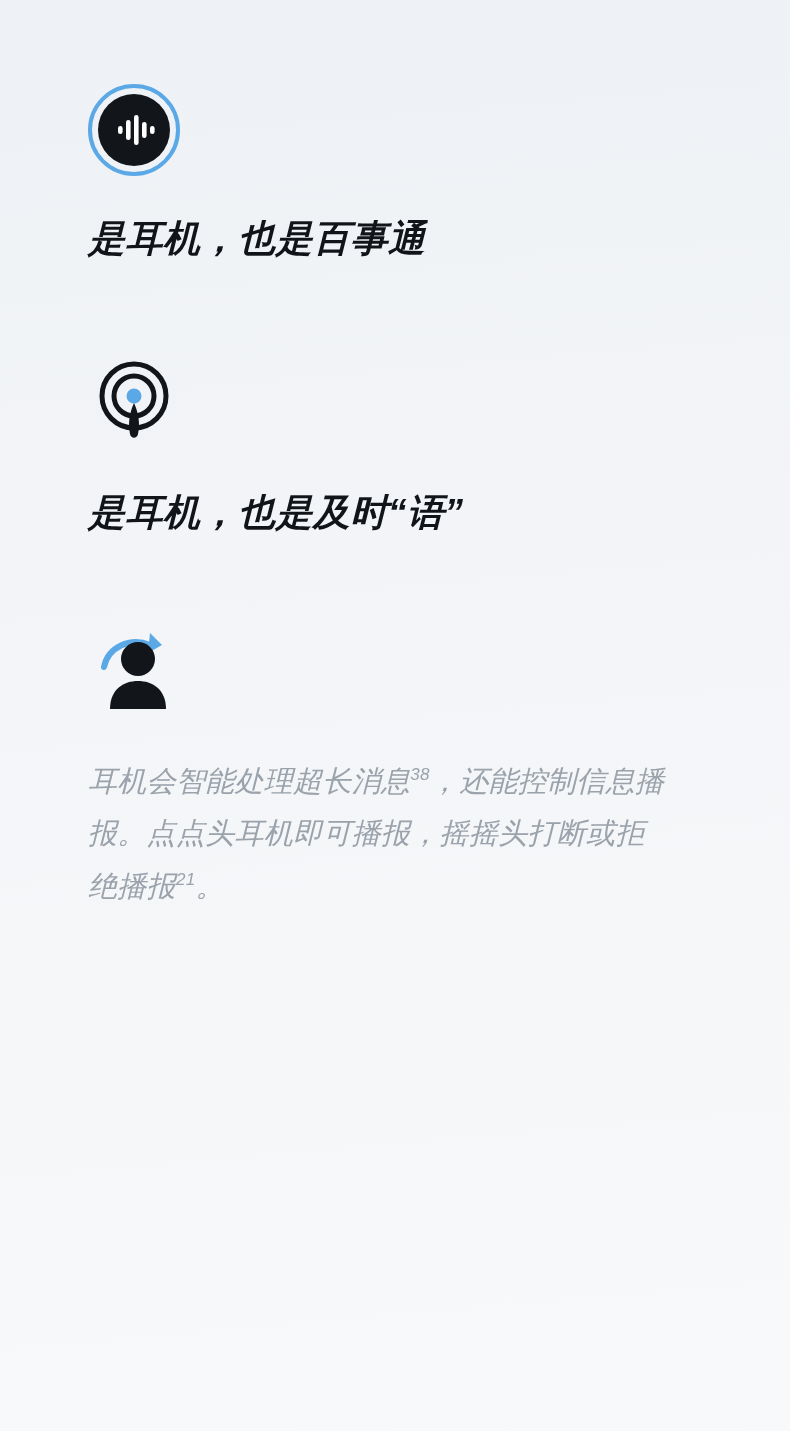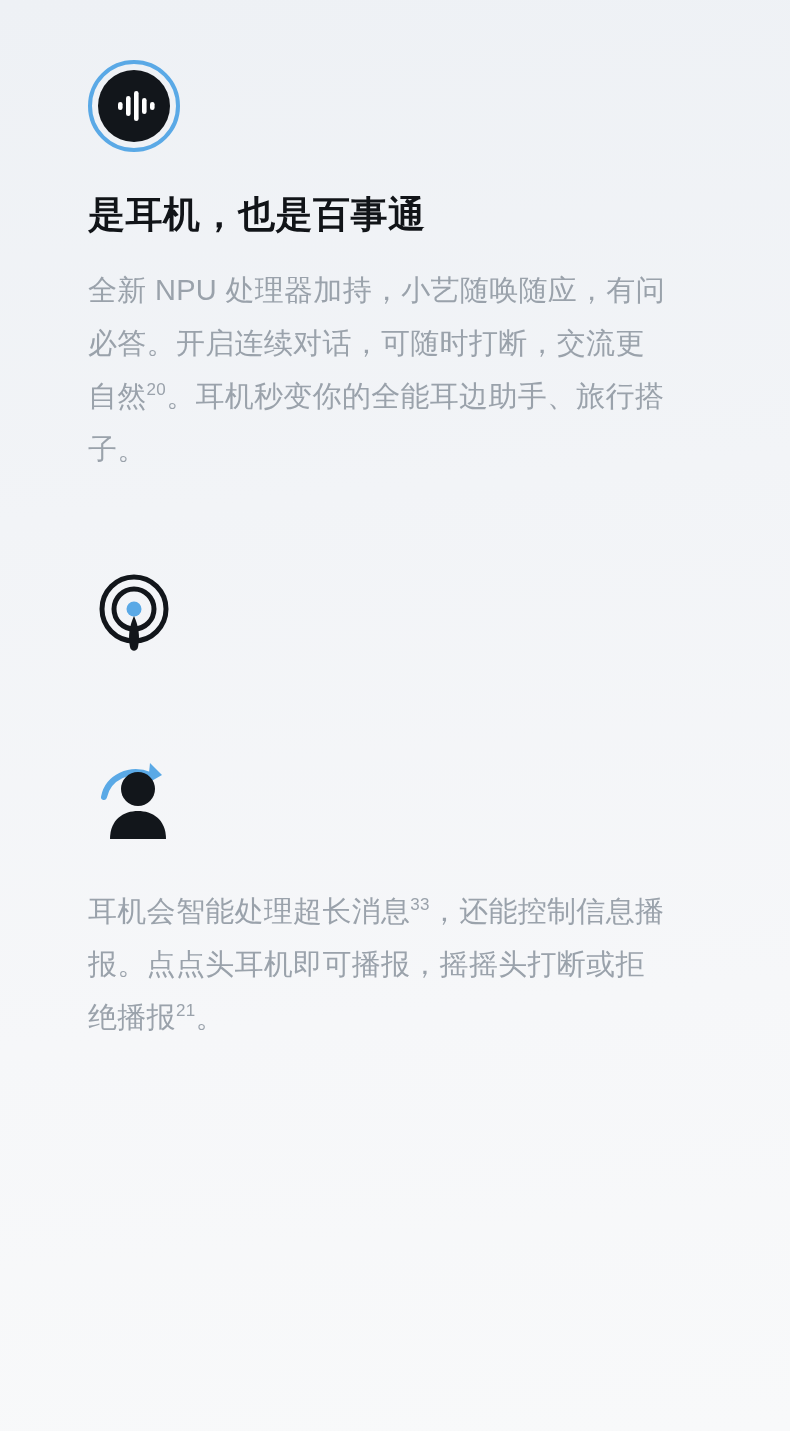--- a/index.html
+++ b/index.html
@@ -10,21 +10,22 @@
     width: 790px;
     height: 1431px;
     background: linear-gradient(175deg, #eef1f5 0%, #f2f4f7 35%, #f6f7f9 70%, #f8f9fa 100%);
     font-family: "Liberation Sans", "DejaVu Sans", sans-serif;
     overflow: hidden;
   }
   .page {
     box-sizing: border-box;
     width: 790px;
     height: 1431px;
-    padding: 60px 88px 0 88px;
+    padding: 84px 88px 0 88px;
+    font-style: italic;
   }
   .feature {
     margin-bottom: 72px;
   }
   .feature:last-child {
     margin-bottom: 0;
   }
   .icon-wrap {
     height: 96px;
     display: flex;
@@ -70,47 +71,45 @@
             <rect x="30" y="42" width="4.6" height="8" rx="2.3"></rect>
             <rect x="38" y="36" width="4.6" height="20" rx="2.3"></rect>
             <rect x="46" y="31" width="4.6" height="30" rx="2.3"></rect>
             <rect x="54" y="38" width="4.6" height="16" rx="2.3"></rect>
             <rect x="62" y="42" width="4.6" height="8" rx="2.3"></rect>
           </g>
         </svg>
       </span>
     </div>
     <h2 class="title">是耳机，也是百事通</h2>
-    <p class="desc">
-      <span>全新 NPU 处理器加持，小艺随唤随应，有问必答。开启连续对话，可随时打断，交流更自然</span><sup>20</sup><span>。耳机秒变你的全能耳边助手、旅行搭子。</span>
-    </p>
   </section>
 
   <section class="feature f2">
     <div class="icon-wrap">
       <span>
         <svg width="92" height="92" viewBox="0 0 92 92">
           <circle cx="46" cy="38" r="32" fill="none" stroke="#12161b" stroke-width="5"></circle>
           <path d="M46 18 A20 20 0 0 1 46 58 A20 20 0 0 1 46 18 Z" fill="none" stroke="#12161b" stroke-width="5"></path>
           <circle cx="46" cy="38" r="7.5" fill="#5aa9e6"></circle>
           <path d="M46 45 C41 56 40 66 42 76 C43 81 49 81 50 76 C52 66 51 56 46 45 Z" fill="#12161b"></path>
         </svg>
       </span>
     </div>
+    <h2 class="title">是耳机，也是及时“语”</h2>
   </section>
 
   <section class="feature f3">
     <div class="icon-wrap">
       <span>
         <svg width="96" height="92" viewBox="0 0 96 92">
           <path d="M16 44 C20 24 42 14 62 22" fill="none" stroke="#5aa9e6" stroke-width="6" stroke-linecap="round"></path>
           <path d="M62 10 L74 22 L60 30 Z" fill="#5aa9e6"></path>
           <circle cx="50" cy="36" r="17" fill="#12161b"></circle>
           <path d="M22 86 C22 66 36 58 50 58 C64 58 78 66 78 86 Z" fill="#12161b"></path>
         </svg>
       </span>
     </div>
     <p class="desc">
-      <span>耳机会智能处理超长消息</span><sup>33</sup><span>，还能控制信息播报。点点头耳机即可播报，摇摇头打断或拒绝播报</span><sup>21</sup><span>。</span>
+      <span>耳机会智能处理超长消息</span><sup>38</sup><span>，还能控制信息播报。点点头耳机即可播报，摇摇头打断或拒绝播报</span><sup>21</sup><span>。</span>
     </p>
   </section>
 
 </div>
 
 </body></html>

